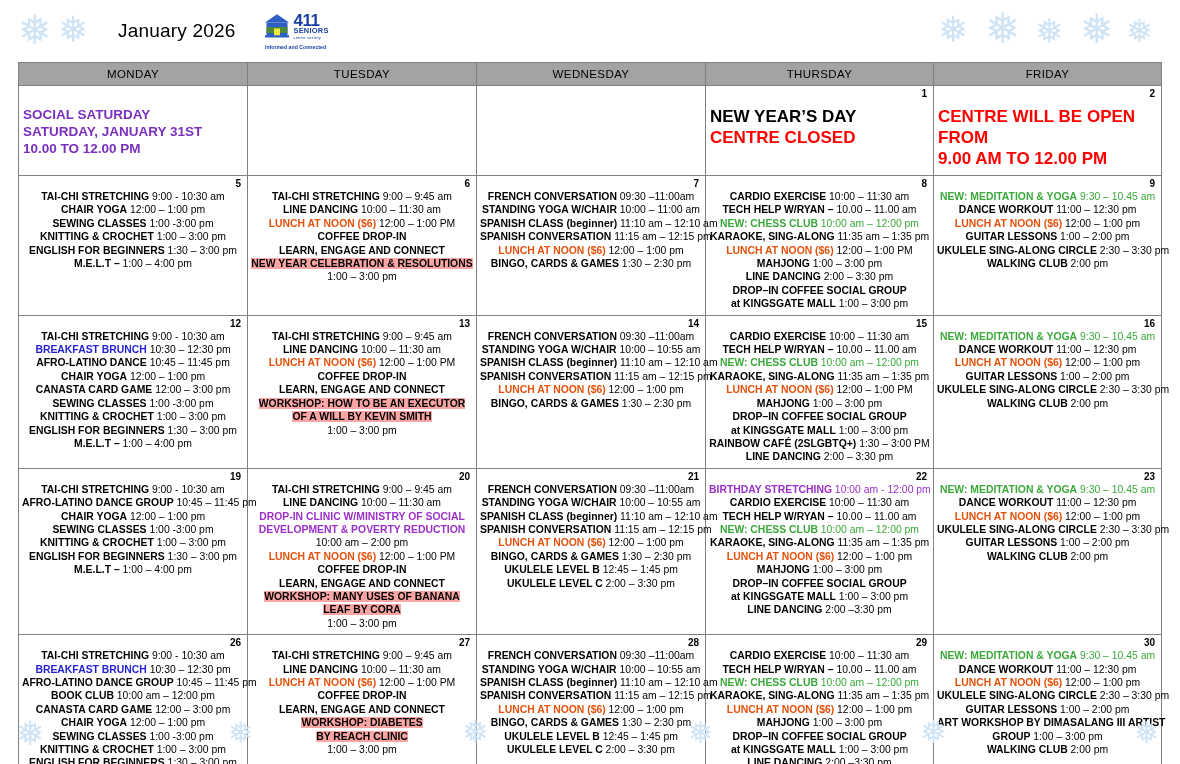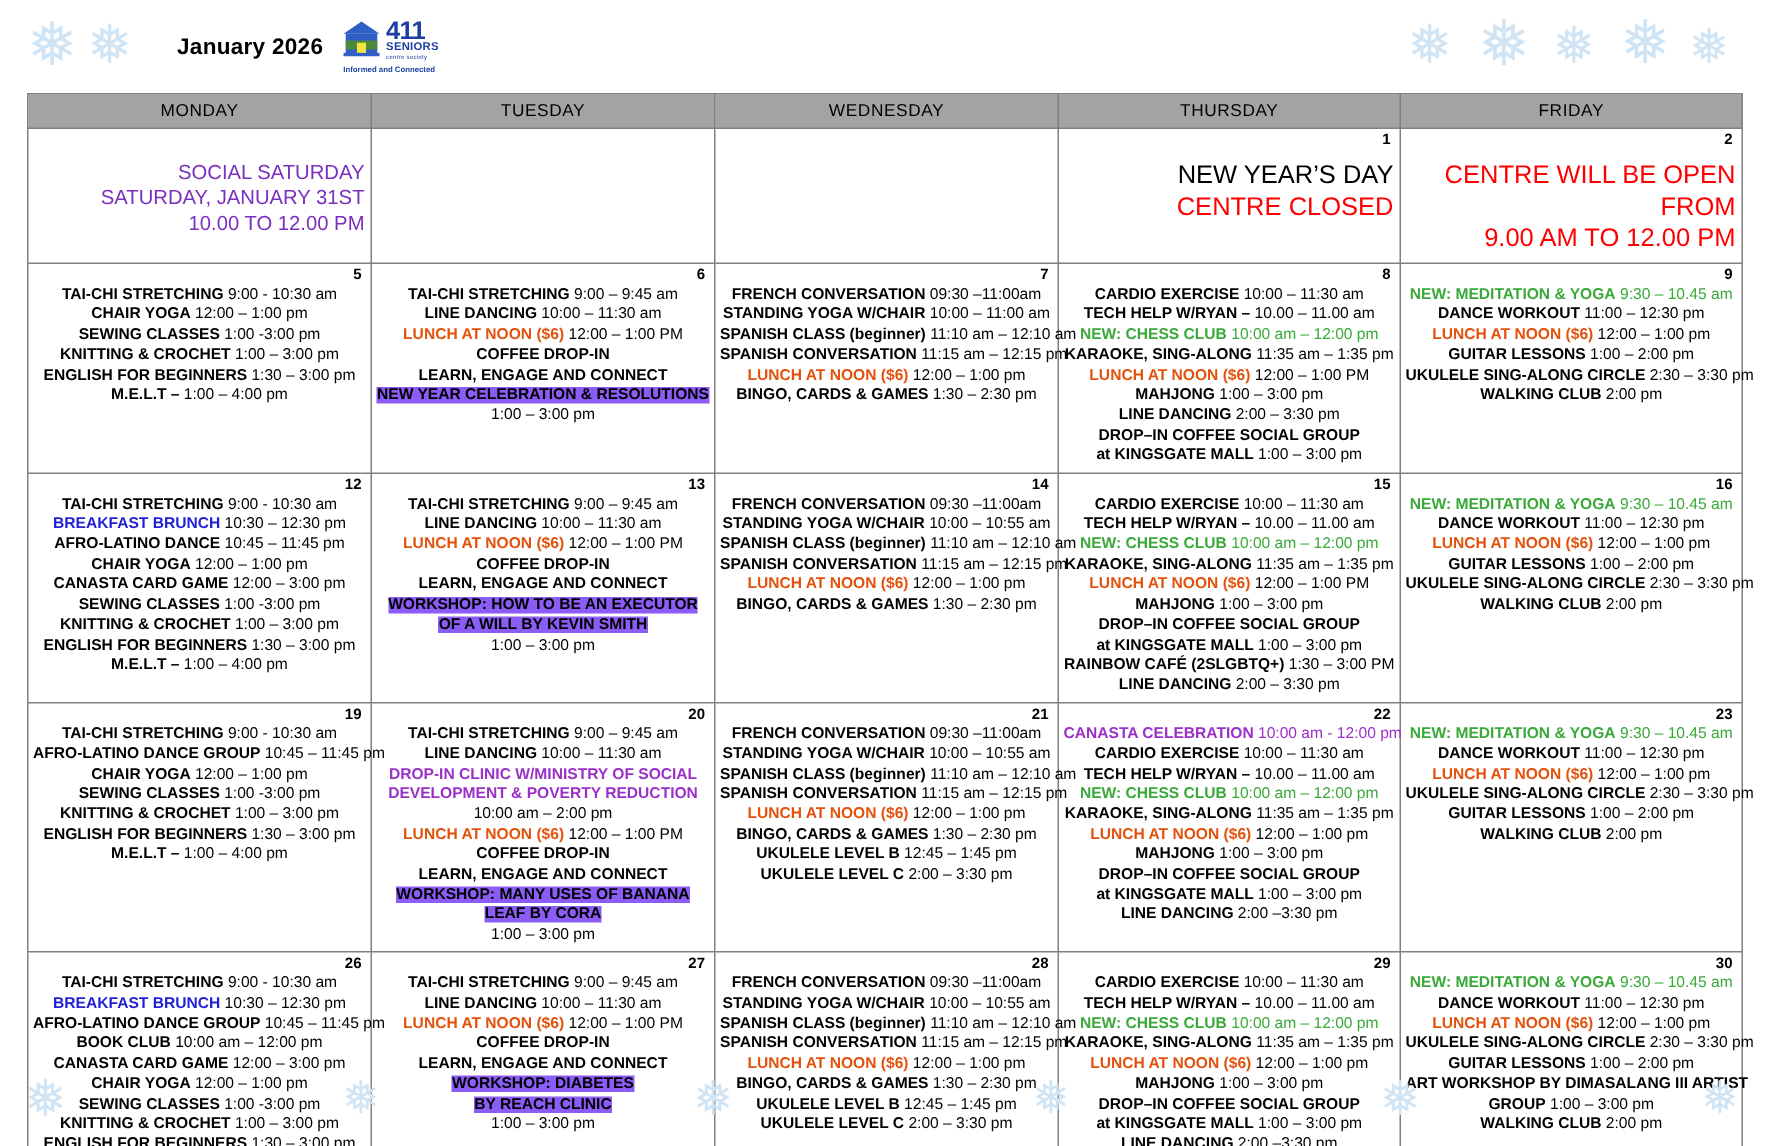--- a/index.html
+++ b/index.html
@@ -29,25 +29,25 @@
   .header {
     position: relative;
     height: 62px;
     display: flex;
     align-items: center;
     padding: 0 18px;
     box-sizing: border-box;
   }
   .header-spacer-left { width: 100px; flex: none; }
   .month-title {
-    font-size: 15px;
-    font-weight: bold;
+    font-size: 19px;
+    font-weight: normal;
     letter-spacing: .2px;
     white-space: nowrap;
-    margin-right: 12px;
+    margin-right: 28px;
   }
   .logo {
     width: 64px;
     height: 44px;
     flex: none;
     display: flex;
     flex-direction: column;
     align-items: center;
     justify-content: center;
     margin-right: 14px;
@@ -140,26 +140,26 @@
   
   .ev.wrap { white-space: normal; }
 
   
   .c-black  .n, .c-black  .t { color: #000000; }
   .c-orange .n, .c-orange .t { color: #000000; }
   .c-orange .n { color: #e4510b; }
   .c-green  .n, .c-green  .t { color: #3aa93a; }
   .c-blue   .n { color: #1f1fd8; }
   .c-purple .n, .c-purple .t { color: #9b30c9; }
-  .hl-line { background: #8b5cf6; display: inline; text-align: right; }
+  .hl-line { background: #fca5a5; display: inline; text-align: right; }
 
   
   .special {
-    text-align: right;
-    font-weight: normal;
+    text-align: left;
+    font-weight: bold;
     padding: 6px 4px;
     line-height: 17px;
   }
   .special-purple { color: #7b2fbe; font-size: 13.5px; }
   .special-big { font-size: 17px; line-height: 21px; }
   .red { color: #ff0000; }
   .blk { color: #000000; }
 
   .row-h1 td { height: 62px; }
   .row-h2 td { height: 130px; }
@@ -420,21 +420,21 @@
             <div class="ev c-black"><span><span class="n">SPANISH CONVERSATION</span><span class="t"> 11:15 am – 12:15 pm</span></span></div>
             <div class="ev c-orange"><span><span class="n">LUNCH AT NOON ($6)</span><span class="t"> 12:00 – 1:00 pm</span></span></div>
             <div class="ev c-black"><span><span class="n">BINGO, CARDS &amp; GAMES</span><span class="t"> 1:30 – 2:30 pm</span></span></div>
             <div class="ev c-black"><span><span class="n">UKULELE LEVEL B</span><span class="t"> 12:45 – 1:45 pm</span></span></div>
             <div class="ev c-black"><span><span class="n">UKULELE LEVEL C</span><span class="t"> 2:00 – 3:30 pm</span></span></div>
           </div>
         </td>
         <td>
           <div class="daynum">22</div>
           <div class="events">
-            <div class="ev c-purple"><span><span class="n">CANASTA CELEBRATION</span><span class="t"> 10:00 am - 12:00 pm</span></span></div>
+            <div class="ev c-purple"><span><span class="n">BIRTHDAY STRETCHING</span><span class="t"> 10:00 am - 12:00 pm</span></span></div>
             <div class="ev c-black"><span><span class="n">CARDIO EXERCISE</span><span class="t"> 10:00 – 11:30 am</span></span></div>
             <div class="ev c-black"><span><span class="n">TECH HELP W/RYAN –</span><span class="t"> 10.00 – 11.00 am</span></span></div>
             <div class="ev c-green"><span><span class="n">NEW: CHESS CLUB</span><span class="t"> 10:00 am – 12:00 pm</span></span></div>
             <div class="ev c-black"><span><span class="n">KARAOKE, SING-ALONG</span><span class="t"> 11:35 am – 1:35 pm</span></span></div>
             <div class="ev c-orange"><span><span class="n">LUNCH AT NOON ($6)</span><span class="t"> 12:00 – 1:00 pm</span></span></div>
             <div class="ev c-black"><span><span class="n">MAHJONG</span><span class="t"> 1:00 – 3:00 pm</span></span></div>
             <div class="ev c-black"><span><span class="n">DROP–IN COFFEE SOCIAL GROUP</span></span></div>
             <div class="ev c-black"><span><span class="n">at KINGSGATE MALL</span><span class="t"> 1:00 – 3:00 pm</span></span></div>
             <div class="ev c-black"><span><span class="n">LINE DANCING</span><span class="t"> 2:00 –3:30 pm</span></span></div>
           </div>

